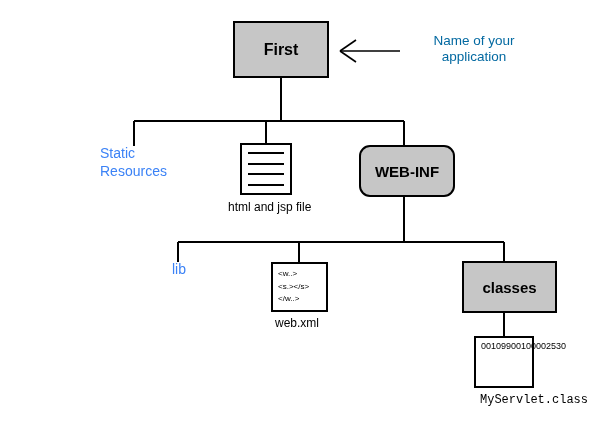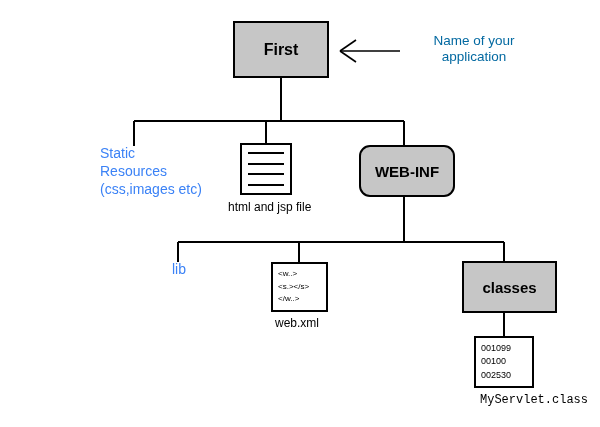--- a/index.html
+++ b/index.html
@@ -77,21 +77,20 @@
     font-family: "Liberation Sans", sans-serif;
   }
 
   .doc-bin { left: 474px; top: 336px; width: 60px; height: 52px; }
   .doc-bin .codelines {
     position: absolute;
     left: 0; right: 0; top: 0; bottom: 0;
     padding: 4px 3px 4px 5px;
     box-sizing: border-box;
     display: flex;
-    flex-direction: column;
     justify-content: space-around;
     font-size: 9px;
     line-height: 1.05;
     color: #000000;
     font-family: "Liberation Sans", sans-serif;
   }
 
   
   .caption {
     position: absolute;
@@ -192,21 +191,20 @@
       <div>001099</div>
       <div>00100</div>
       <div>002530</div>
     </div>
   </div>
   <div class="caption cap-bin">MyServlet.class</div>
 
   <div class="plainlabel lbl-static">
     <div>Static</div>
     <div>Resources</div>
-    <div>(css,images etc)</div>
   </div>
 
   <div class="plainlabel lbl-lib">lib</div>
 
   <div class="annotation">
     <div>Name of your</div>
     <div>application</div>
   </div>
 
 </div>

